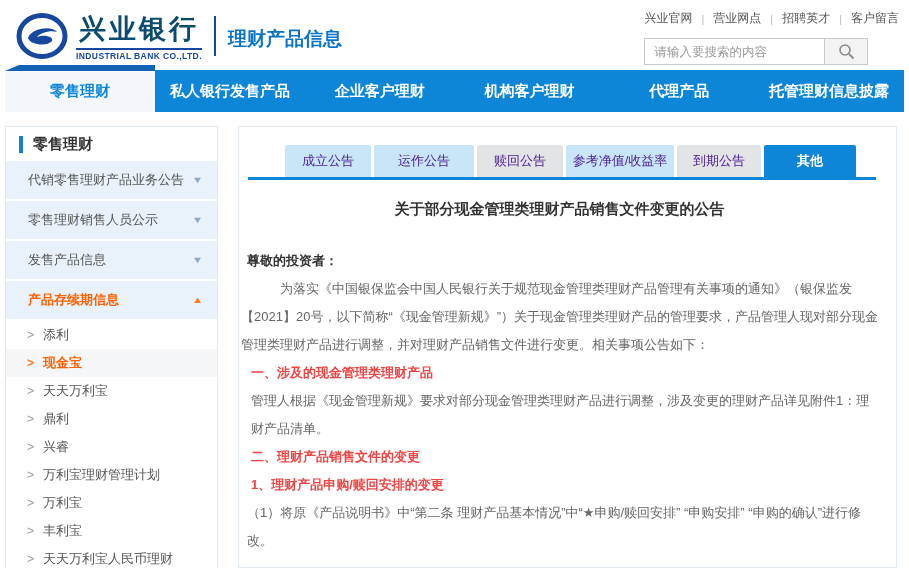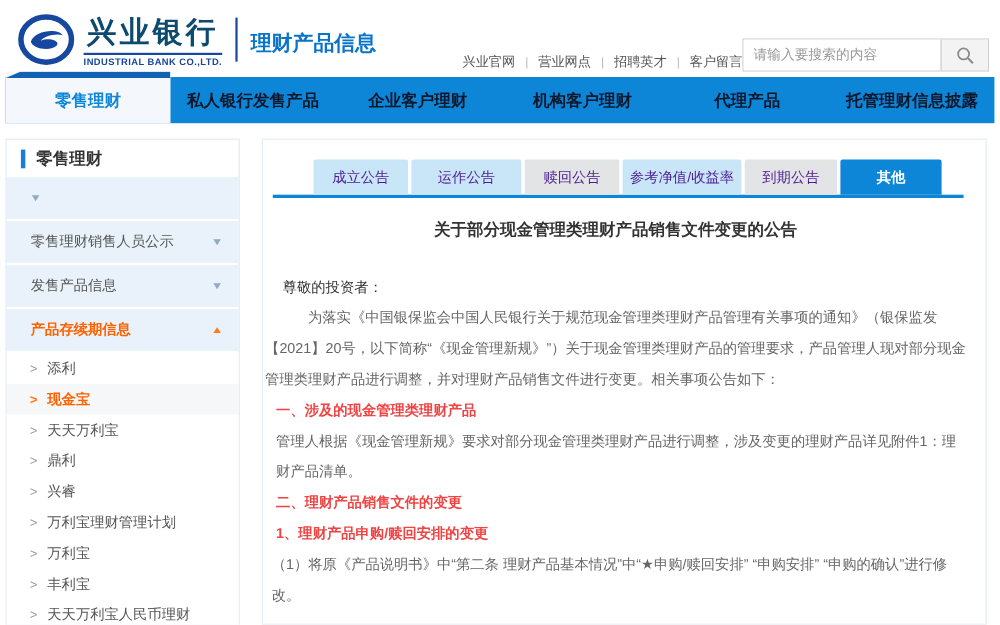--- a/index.html
+++ b/index.html
@@ -14,37 +14,37 @@
   .logo-mark { width: 52px; height: 48px; margin-right: 8px; }
   .logo-txt { display: flex; flex-direction: column; align-items: center; }
   .bank-cn { font-size: 27px; font-weight: bold; color: #0c4a6e;
              letter-spacing: 3px; font-family: "Liberation Serif","DejaVu Serif",serif; }
   .bank-en { font-size: 8.5px; font-weight: bold; color: #17479e; letter-spacing: .4px;
              border-top: 2px solid #17479e; padding-top: 1px; margin-top: 1px; width: 100%;
              text-align: center; }
   .logo-div { width: 2px; height: 40px; background: #17479e; margin: 0 12px; }
   .site-title { font-size: 19px; font-weight: bold; color: #0a74c8; padding-top: 6px; text-align: center; }
 
-  .hdr-right { display: flex; flex-direction: row; align-items: flex-end; padding-top: 4px; }
+  .hdr-right { display: flex; flex-direction: column; align-items: flex-start; padding-top: 4px; }
   .top-links { font-size: 12px; color: #555; display: flex; align-items: center; gap: 9px; }
   .top-links a { color: #555; text-decoration: none; cursor: pointer; }
   .tl-sep { color: #bbb; font-size: 11px; }
   .search-box { margin-top: 11px; display: flex; width: 224px; height: 30px;
                 border: 1px solid #c9c9c9; background: #fff; }
   .search-box input { flex: 1; border: none; outline: none; padding: 0 9px;
                       font-size: 12.5px; color: #666; font-family: inherit; }
   .search-box input::placeholder { color: #999; }
   .search-btn { width: 43px; background: #f3f3f3; border: none; border-left: 1px solid #c9c9c9;
                 display: flex; align-items: center; justify-content: center; cursor: pointer; }
 
   
   .main-nav { margin: 5px 5px 0 5px; height: 42px; background: #0d86d8;
               display: flex; position: relative; }
   .nav-item { flex: 1; display: flex; align-items: center; justify-content: center;
-              color: #0f172a; font-size: 15px; font-weight: bold; cursor: pointer; }
+              color: #ffffff; font-size: 15px; font-weight: bold; cursor: pointer; }
   .nav-item.active { flex: 0 0 150px; background: #f4f8fc; color: #0d86d8;
                      margin-top: -5px; position: relative; padding-top: 5px; }
   .nav-item.active::before { content: ""; position: absolute; top: 0; left: 0; right: 0;
       height: 6px; background: #1261b5;
       clip-path: polygon(14px 0, 100% 0, 100% 100%, 0 100%); }
 
   
   .content { display: flex; margin: 14px 12px 0 5px; height: 442px; }
 
   
@@ -73,22 +73,22 @@
          color: #4c1d95; cursor: pointer; border-radius: 2px 2px 0 0; }
   .t-blue { background: #c9e6f8; }
   .t-gray { background: #e3e4e6; }
   .t-active { background: #0d86d8; color: #fff; font-weight: bold; }
   .tab-underline { height: 3px; background: #0d86d8; margin: 0 20px 0 9px; }
 
   
   .article { padding: 0 16px 0 0; font-size: 13px; color: #666; }
   .art-title { text-align: center; font-size: 15px; font-weight: bold; color: #333;
                margin-top: 20px; }
-  .salutation { font-size: 13px; font-weight: normal; color: #333; line-height: 28px;
-                margin: 28px 0 0 18px; }
+  .salutation { font-size: 13px; font-weight: bold; color: #333; line-height: 28px;
+                margin: 28px 0 0 8px; }
   .blk { line-height: 28px; }
   .b-pfirst { margin-left: 2px; text-indent: 39px; }
   .b-h { margin-left: 12px; font-weight: bold; color: #ef4444; }
   .b-p { margin-left: 12px; }
   .b-p2 { margin-left: 8px; }
 </style>
 </head>
 <body>
 
 <div class="page">
@@ -139,20 +139,21 @@
   </div>
 
   <div class="content">
 
     <div class="sidebar">
       <div class="sb-title">
         <span class="sb-bar"></span>
         <span>零售理财</span>
       </div>
       <div class="sb-sec">
+        <span>代销零售理财产品业务公告</span>
         <span class="arr">▼</span>
       </div>
       <div class="sb-sec">
         <span>零售理财销售人员公示</span>
         <span class="arr">▼</span>
       </div>
       <div class="sb-sec">
         <span>发售产品信息</span>
         <span class="arr">▼</span>
       </div>

